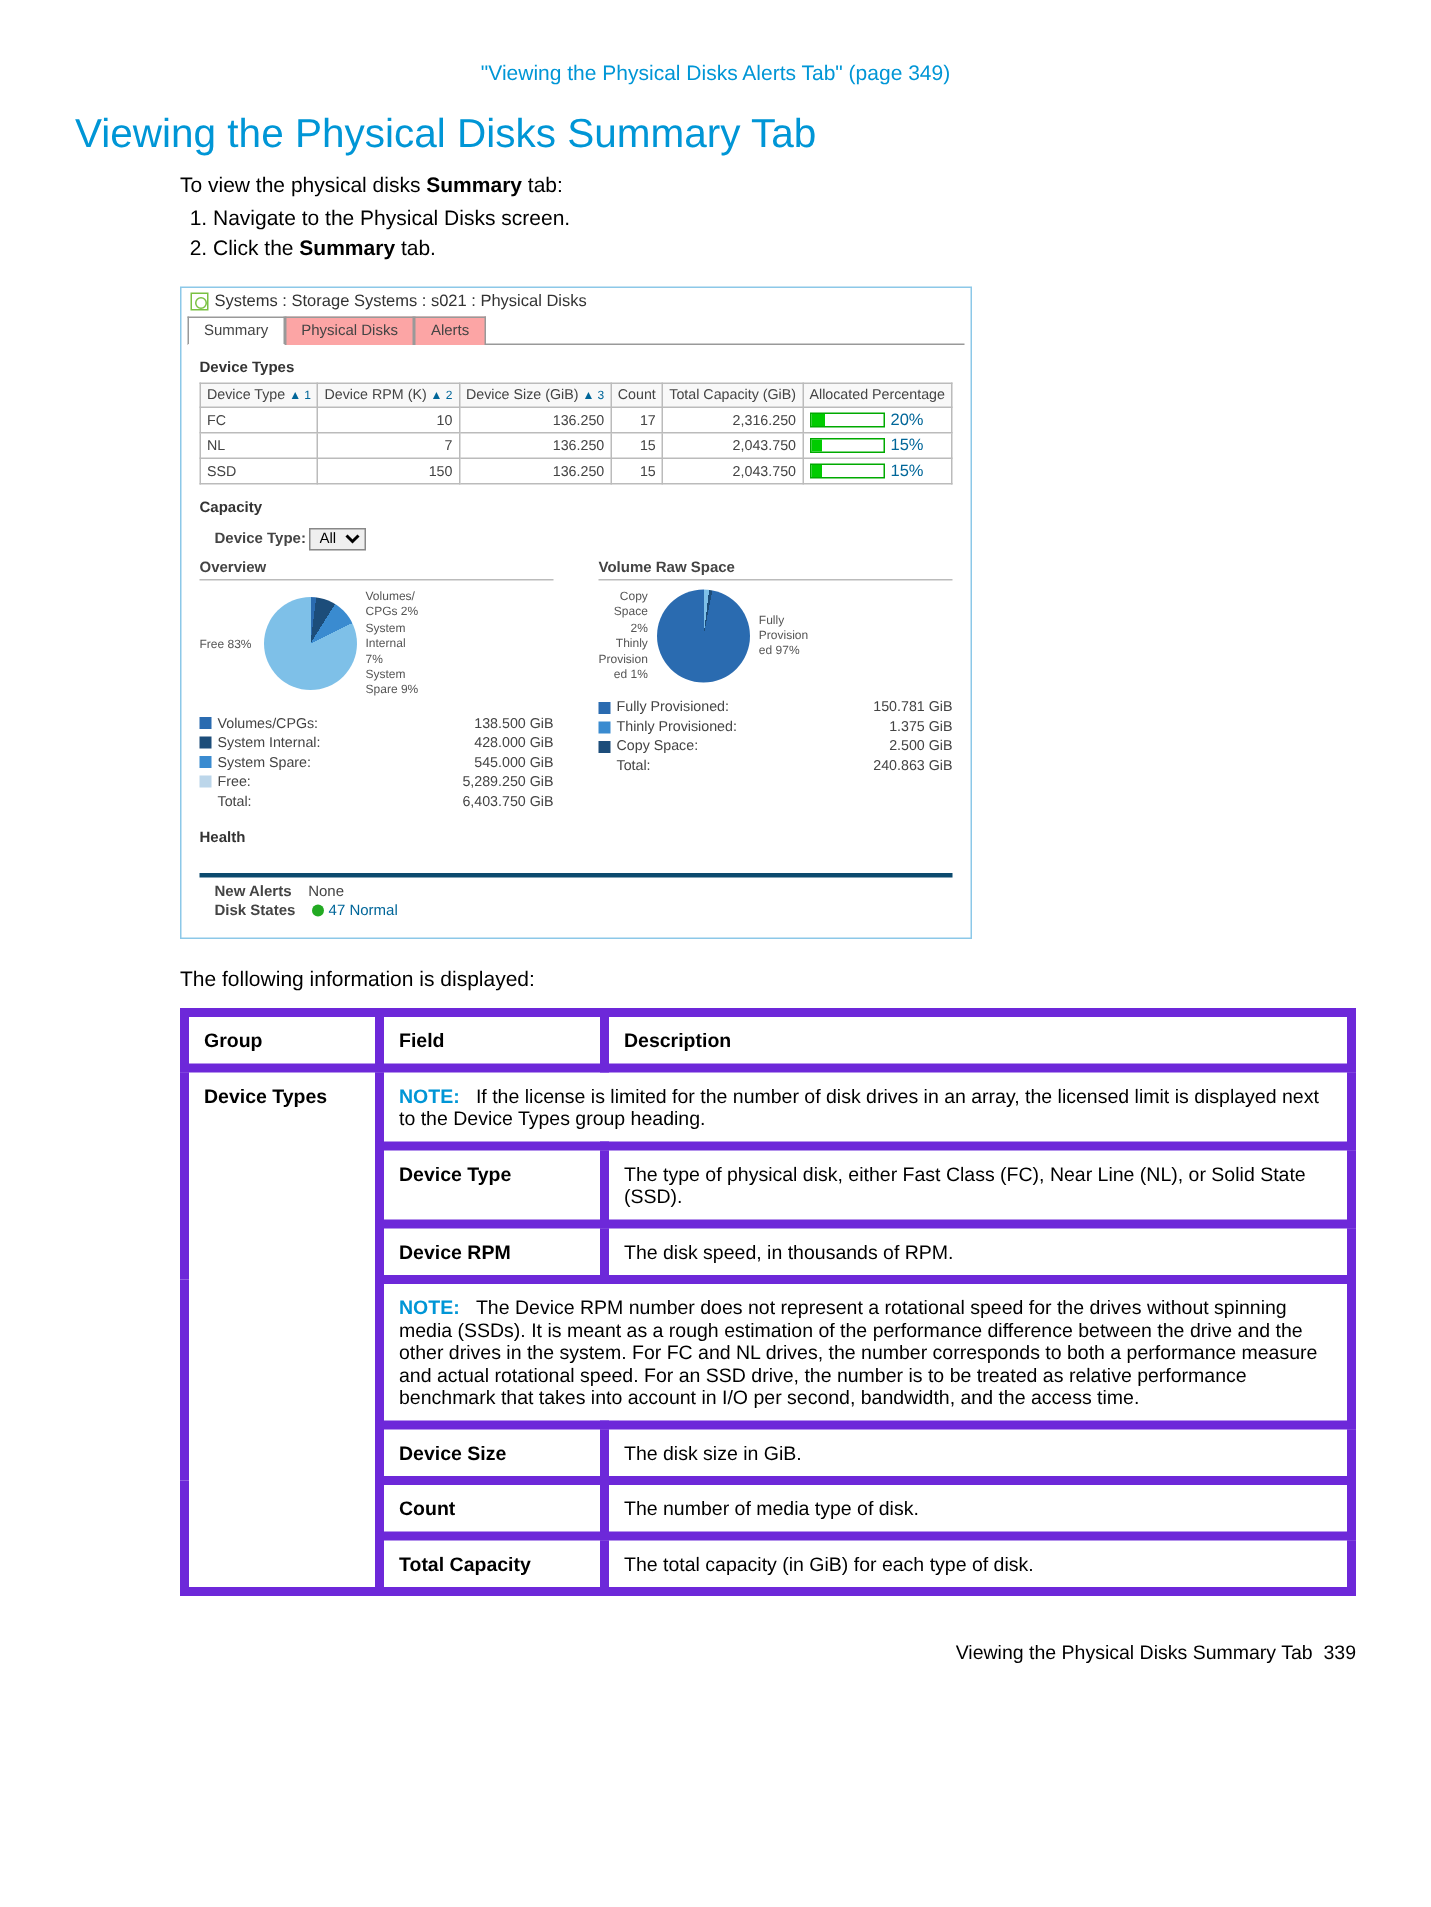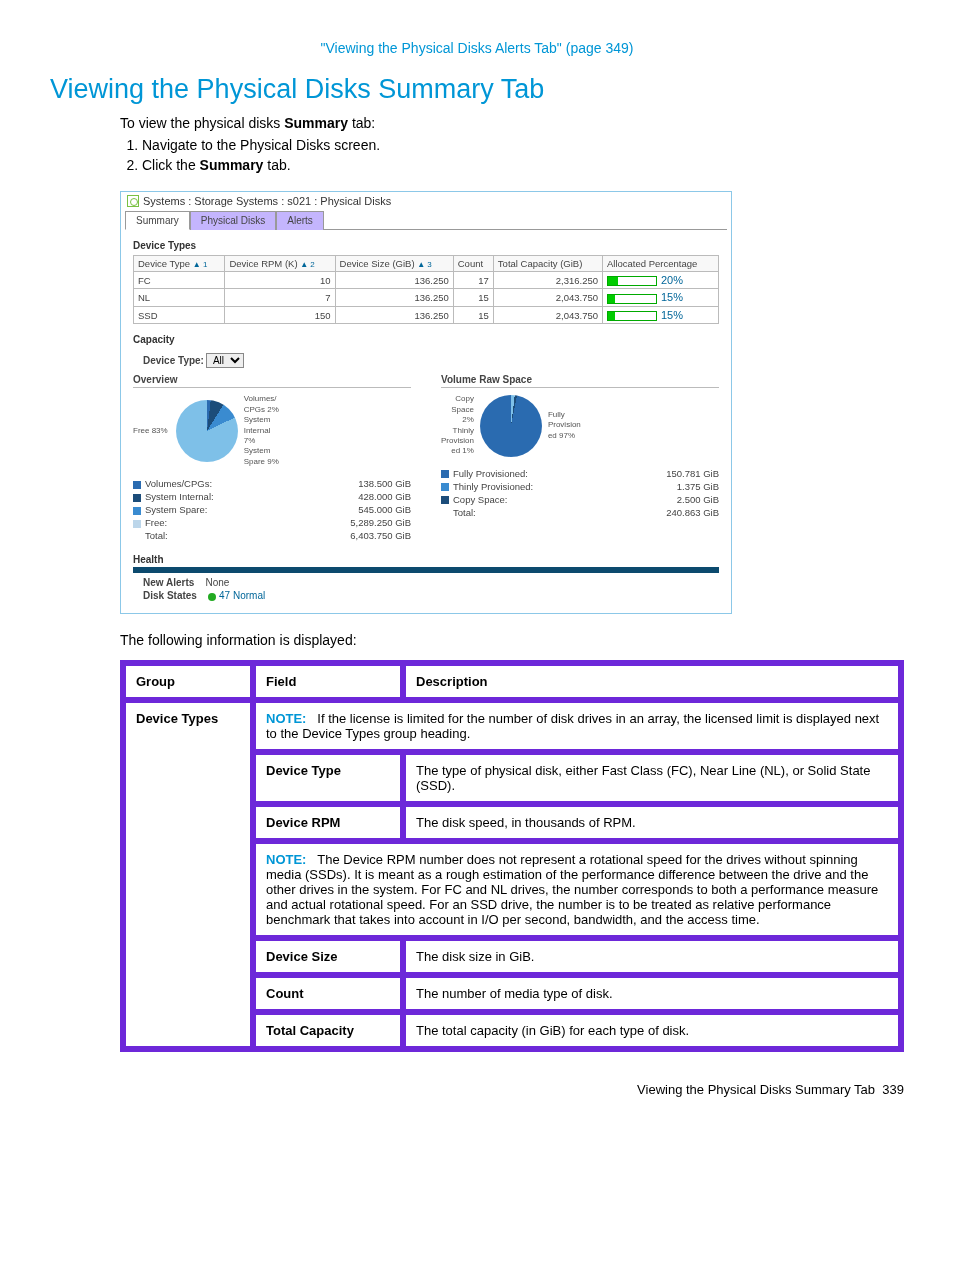--- a/index.html
+++ b/index.html
@@ -2,26 +2,26 @@
 <html><head>
 <meta charset="utf-8">
 <style>
   * { box-sizing: border-box; margin: 0; padding: 0; }
   body { font-family: Arial, Helvetica, sans-serif; background: #fff; width: 954px; margin: 0 auto; padding: 40px 50px 30px 50px; color: #000; font-size: 14px; }
   .top-link { text-align: center; color: #0096d6; font-size: 14px; margin-bottom: 18px; }
   h1 { color: #0096d6; font-weight: normal; font-size: 27px; margin-bottom: 10px; }
   .intro { margin-left: 70px; margin-bottom: 6px; font-size: 14px; }
   .steps { margin-left: 70px; list-style: decimal; padding-left: 22px; }
   .steps li { margin-bottom: 4px; font-size: 14px; }
-  .shot-wrap { margin: 18px 0 18px 70px; width: 612px; border: 1px solid #8cc8e8; background: #fff; font-size: 10px; color: #444; font-family: "Segoe UI", Tahoma, sans-serif; }
+  .shot-wrap { margin: 18px 0 18px 70px; width: 528px; border: 1px solid #8cc8e8; background: #fff; font-size: 10px; color: #444; font-family: "Segoe UI", Tahoma, sans-serif; }
   .shot-title { display:flex; align-items:center; gap:4px; padding: 3px 6px; font-size: 11px; color: #333; }
   .sys-icon { display:inline-block; width:12px; height:12px; background:#fff; border:1px solid #7ac142; position:relative; }
   .sys-icon::after{content:"";position:absolute;left:2px;top:2px;width:6px;height:6px;border:1px solid #7ac142;border-radius:50%;}
   .tabs { display:flex; border-bottom:1px solid #999; margin: 0 4px; }
-  .tab { padding: 3px 10px; font-size:10px; border:1px solid #999; border-bottom:none; background:#c4b5fd; position:relative; top:1px; }
+  .tab { padding: 3px 10px; font-size:10px; border:1px solid #999; border-bottom:none; background:#fca5a5; position:relative; top:1px; }
   .tab.active { background:#fff; border-bottom:1px solid #fff; }
   .shot-body { padding: 6px 12px 10px 12px; }
   .sec-title { font-weight:bold; font-size:10px; margin: 4px 0; color:#333;}
   .dtable { width:100%; border-collapse:collapse; font-size:9.5px; }
   .dtable th, .dtable td { border:1px solid #bbb; padding:2px 4px; text-align:left; }
   .dtable th { background:#f8f8f8; font-weight:normal; color:#444; }
   .sort { color:#069; font-size:8px; }
   .dtable td.num { text-align:right; }
   .bar-cell { text-align:center; }
   .bar { display:inline-block; width:50px; height:10px; border:1px solid #0a0; position:relative; vertical-align:middle; }
@@ -199,21 +199,21 @@
               <span>2.500 GiB</span>
             </div>
             <div class="legend-row">
               <span><span class="sw" style="background:transparent"></span>Total:</span>
               <span>240.863 GiB</span>
             </div>
           </div>
       </div>
     </div>
 
-    <div class="sec-title" style="margin-top:12px;border-bottom:6px solid #0c4a6e;padding-bottom:2px">Health</div>
+    <div class="sec-title" style="margin-top:12px;border-bottom:3px solid #0c4a6e;padding-bottom:18px">Health</div>
     <div class="health-line">
       <b>New Alerts</b>&nbsp;&nbsp;&nbsp;
       <span>None</span>
     </div>
     <div class="health-line">
       <b>Disk States</b>&nbsp;&nbsp;&nbsp;
       <span class="dot"></span><span class="state-link">47 Normal</span>
     </div>
   </div>
 </div>

